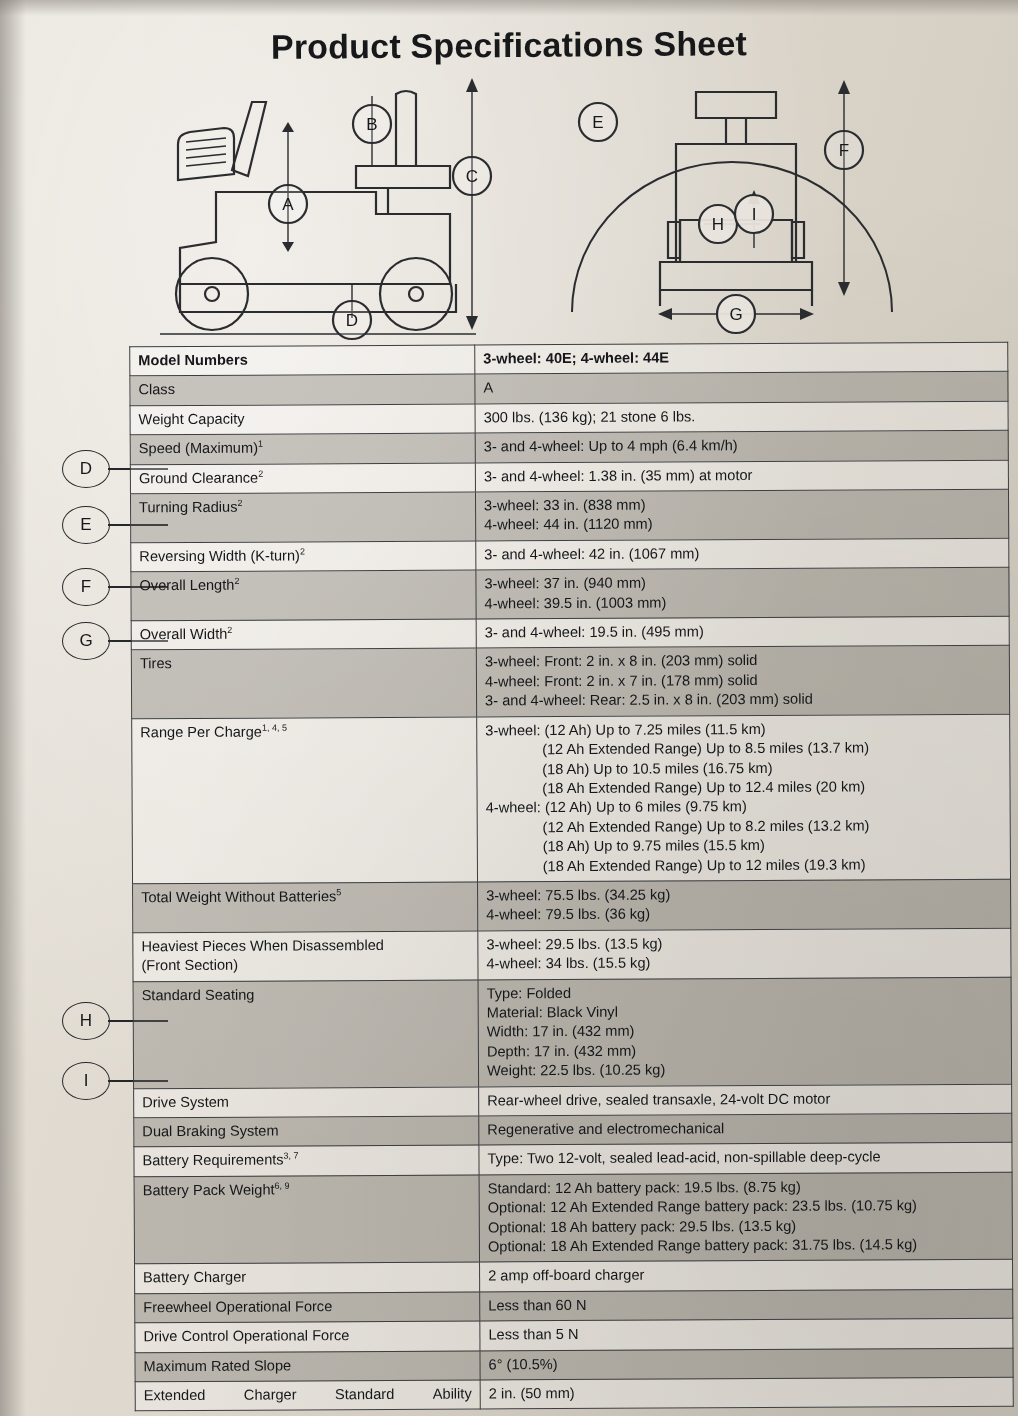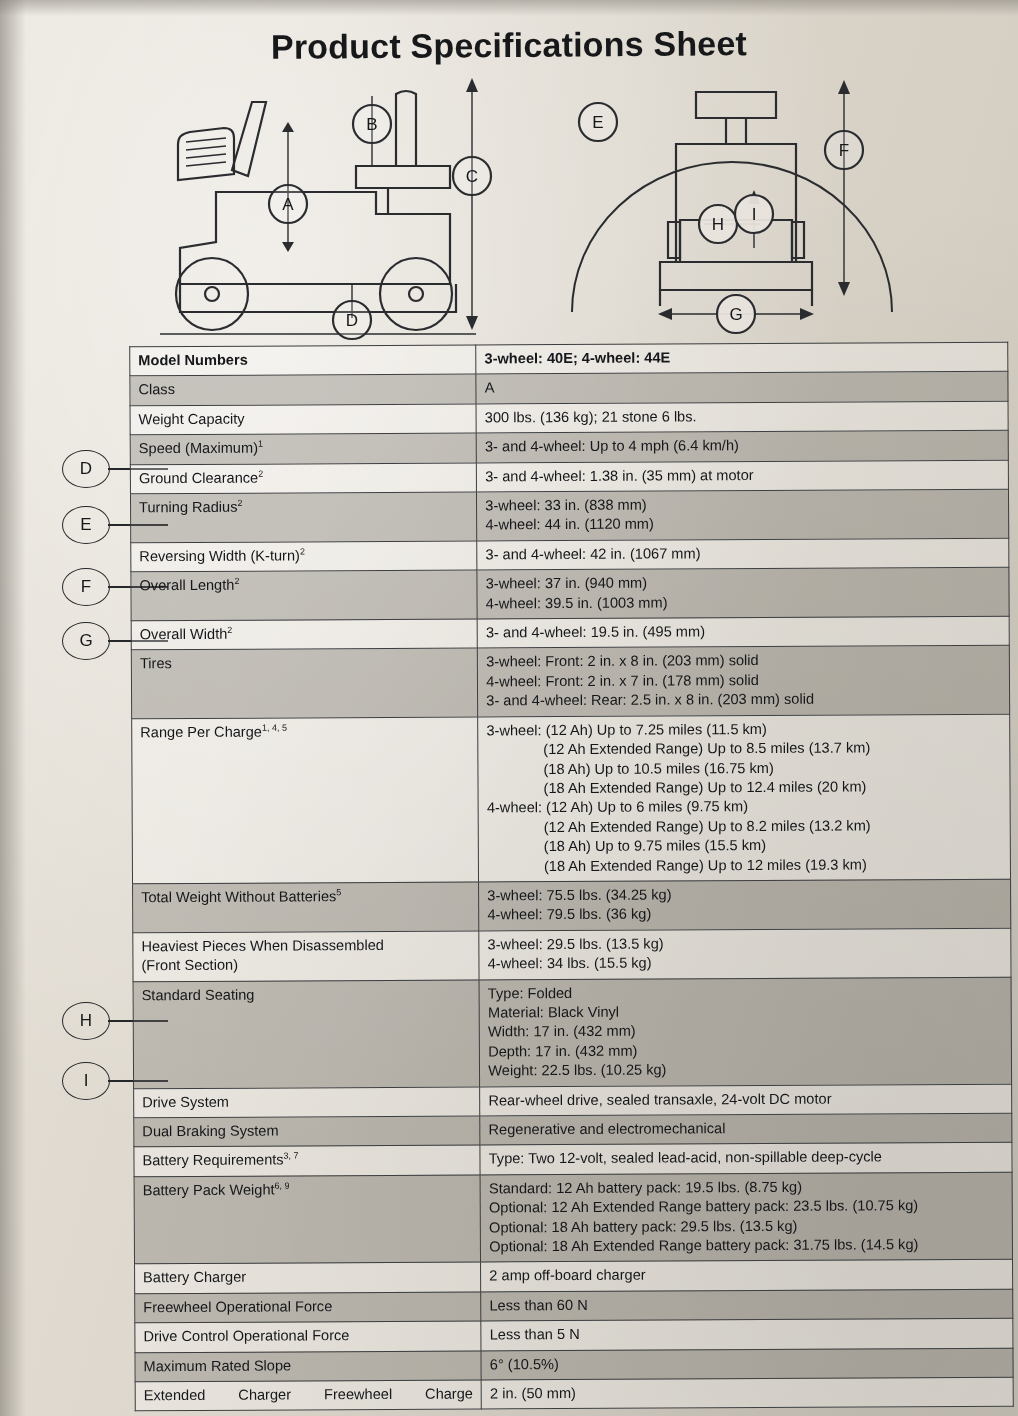--- a/index.html
+++ b/index.html
@@ -382,22 +382,22 @@
           <td class="label">Maximum Rated Slope</td>
           <td class="value">
             <div class="val-line">6° (10.5%)</div>
           </td>
         </tr>
         <tr class="light">
           <td class="label">
             <span class="label-spread">
               <span>Extended</span>
               <span>Charger</span>
-              <span>Freewheel</span>
-              <span>Charge</span>
+              <span>Standard</span>
+              <span>Ability</span>
             </span>
           </td>
           <td class="value">
             <div class="val-line">2 in. (50 mm)</div>
           </td>
         </tr>
       </tbody>
   </table>
 </div>
 

